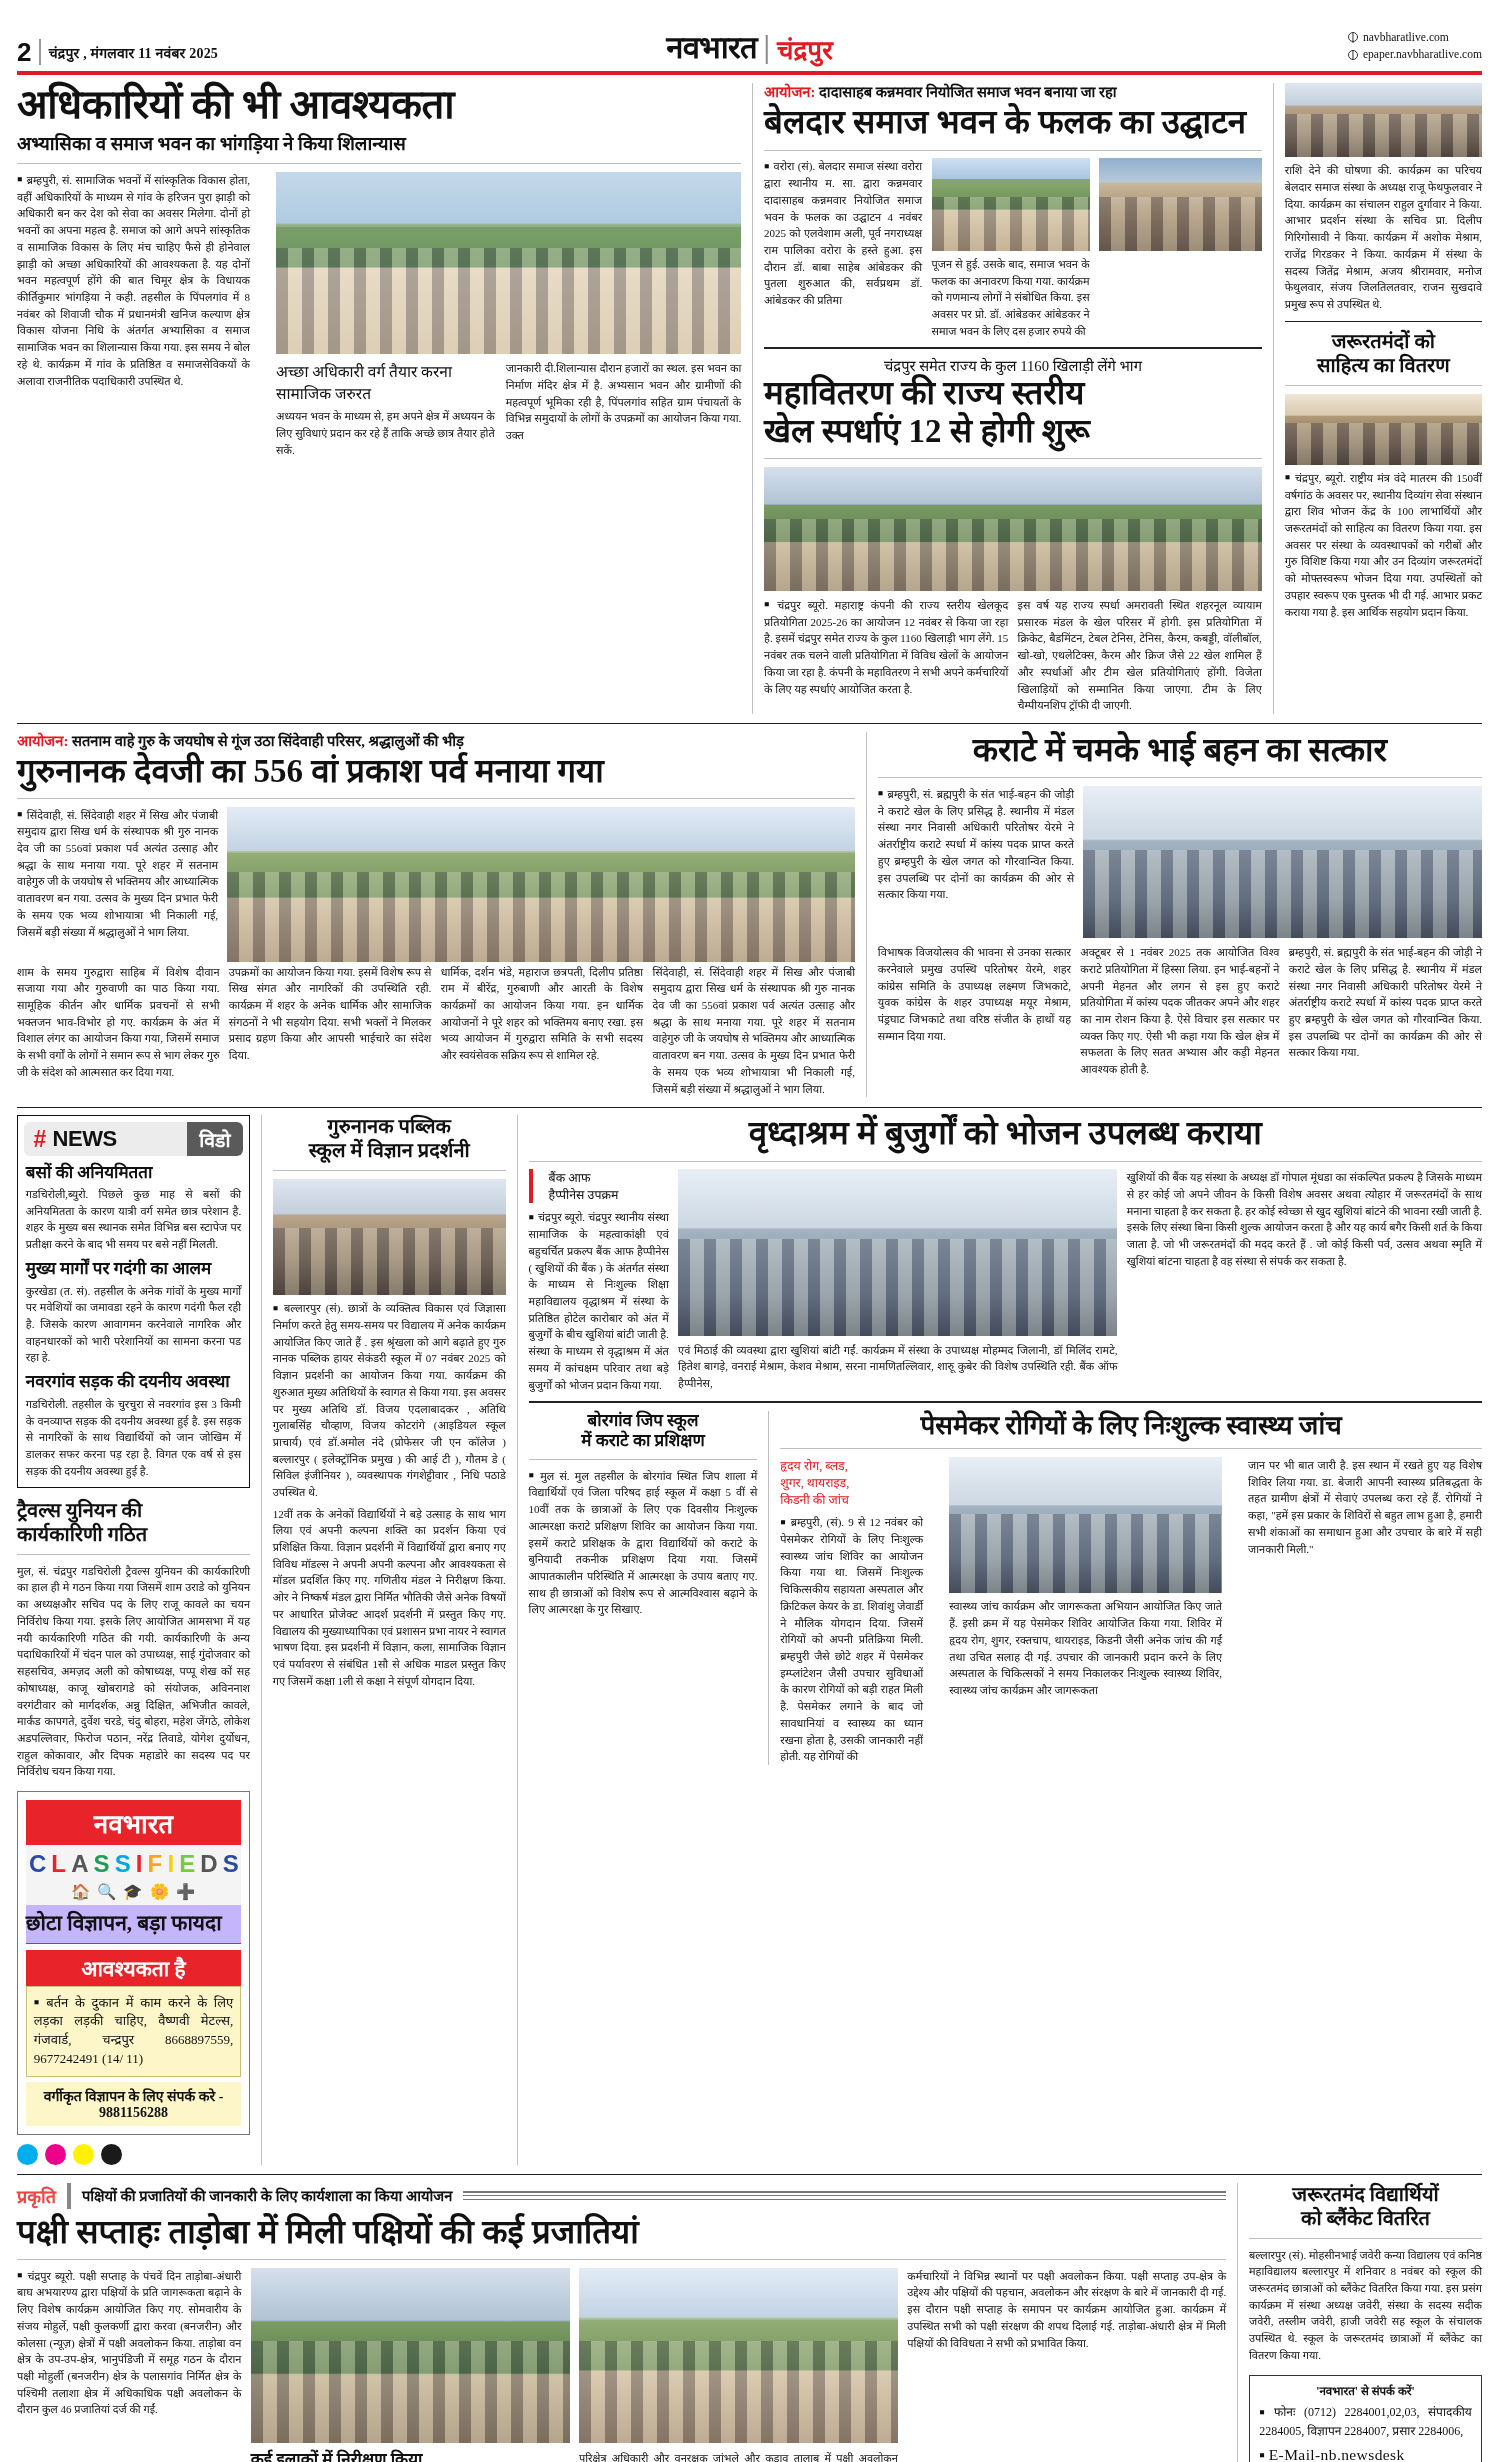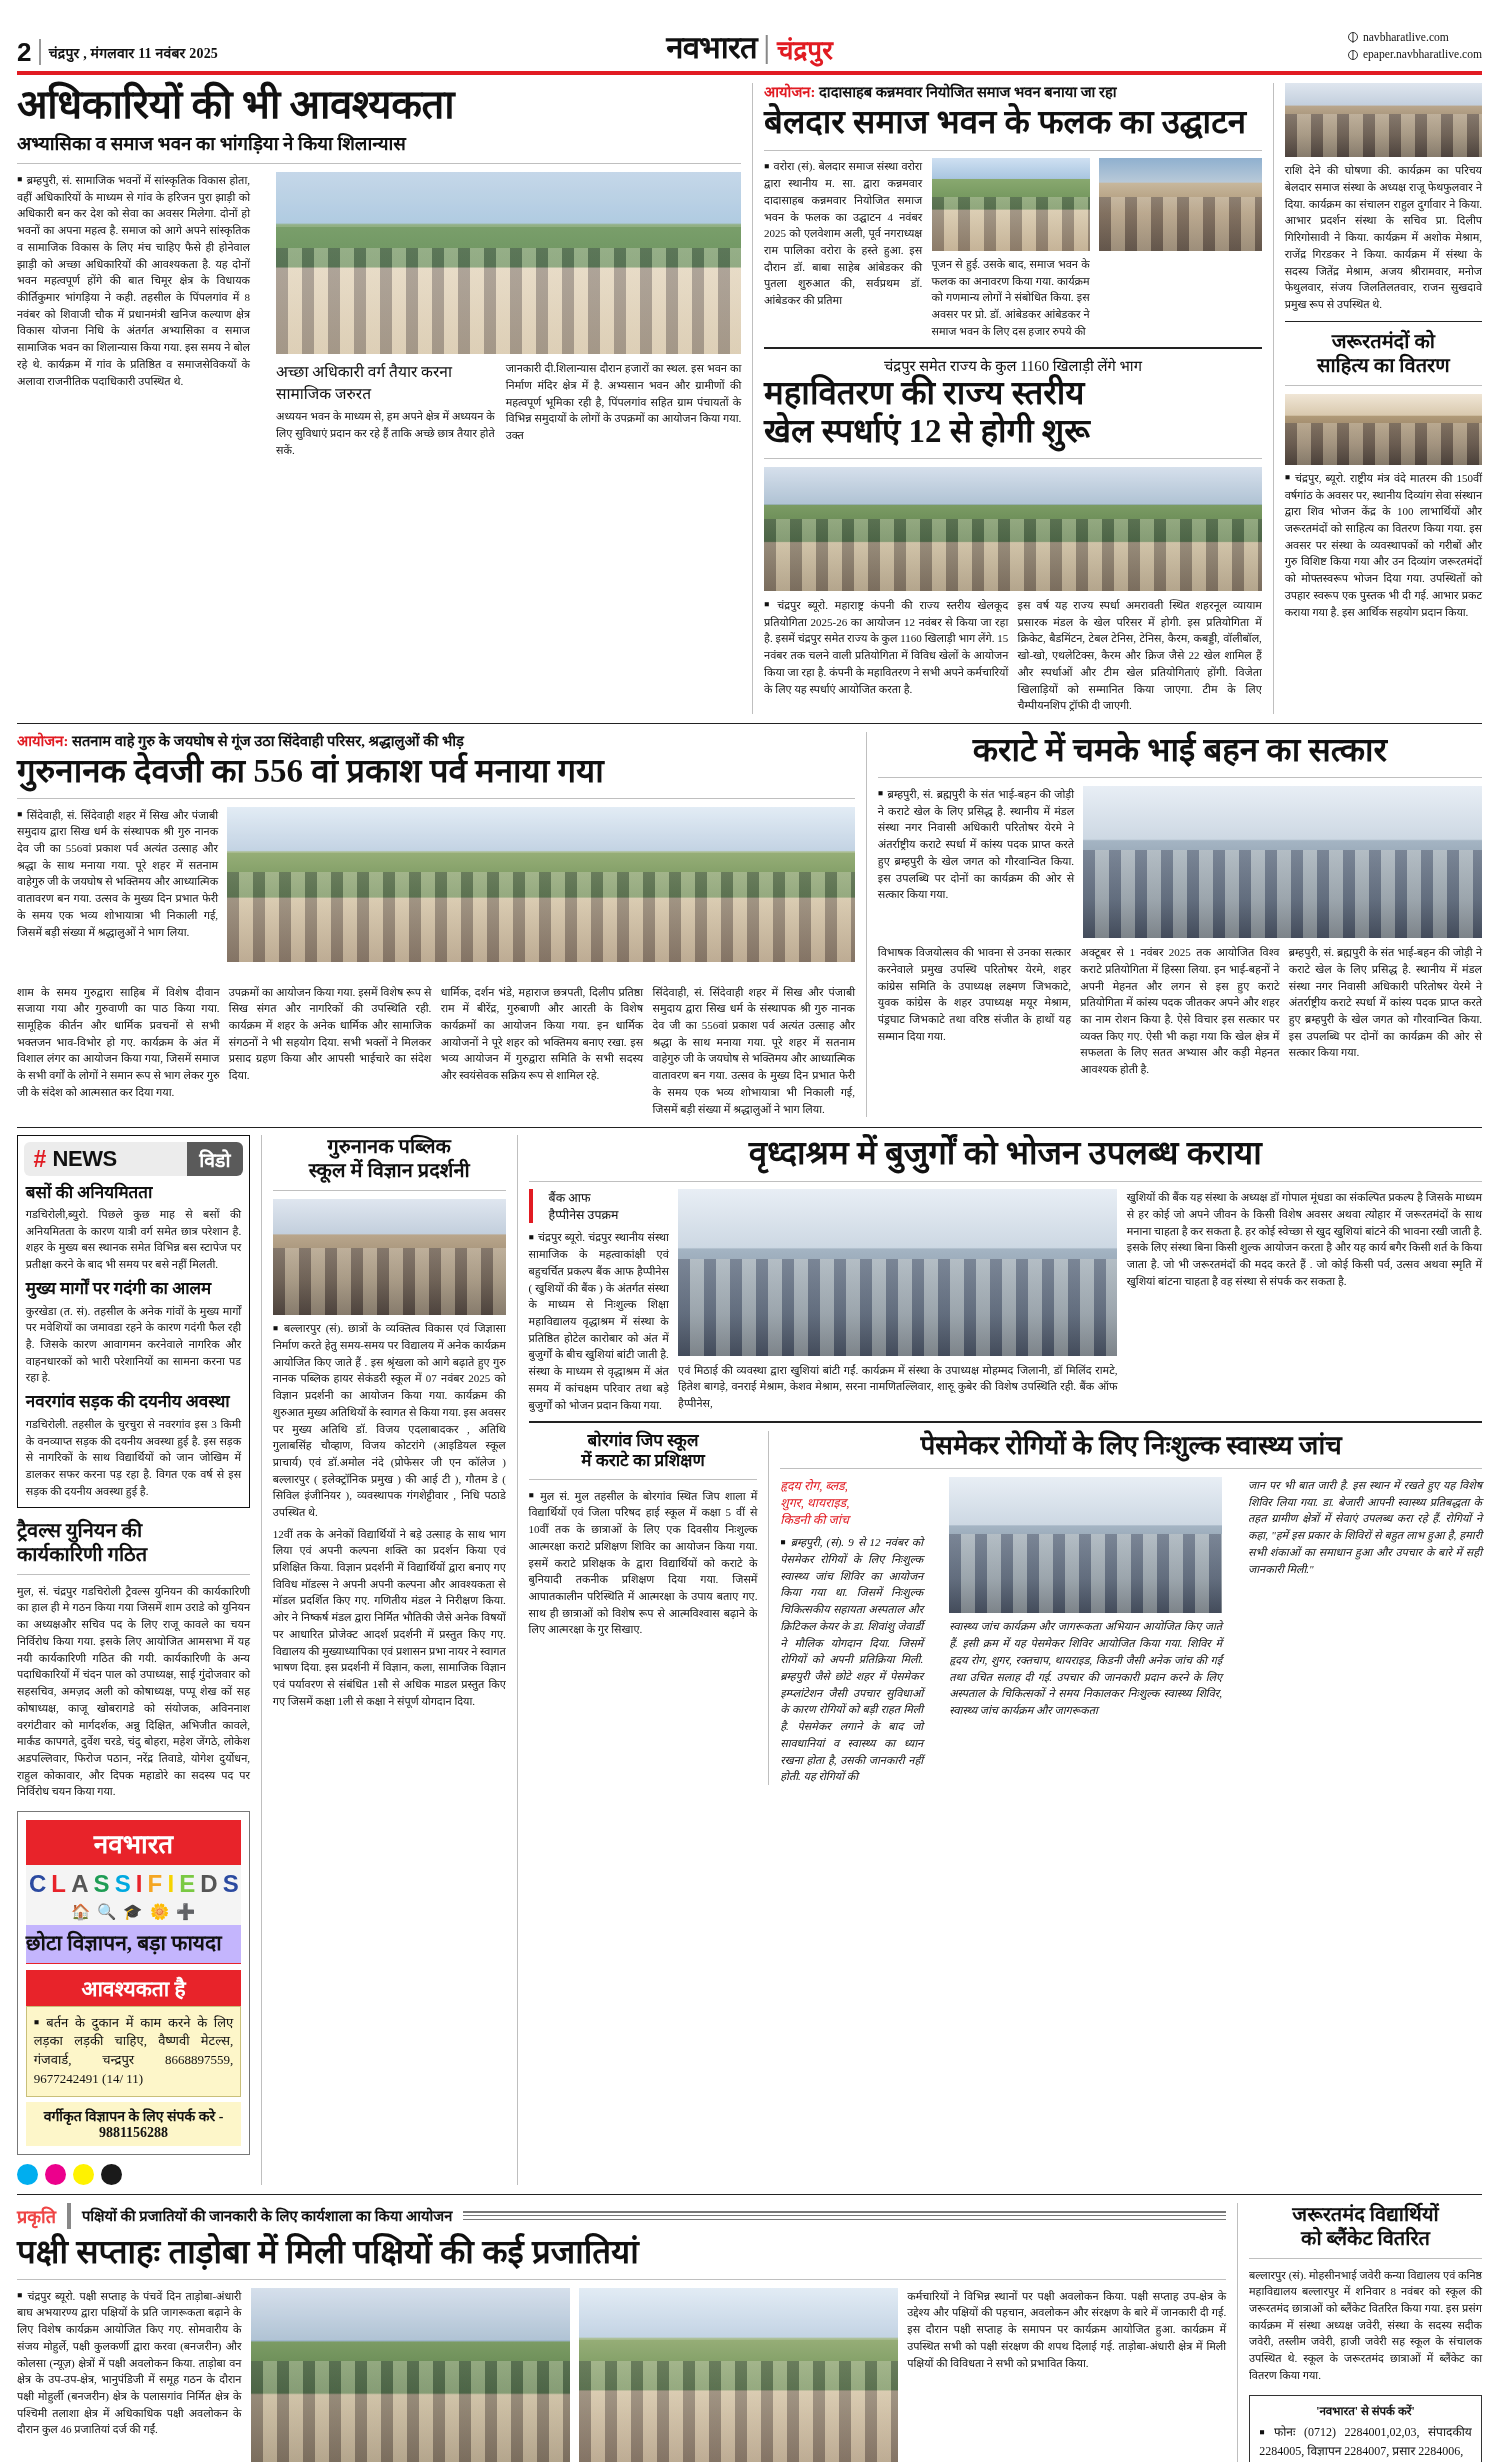--- a/index.html
+++ b/index.html
@@ -235,21 +235,21 @@
       <div class="hsep"></div>
       <div style="display:flex; gap:9.3px;">
         <p class="body-txt sq" style="width:24%;">सिंदेवाही, सं. सिंदेवाही शहर में सिख और पंजाबी समुदाय द्वारा सिख धर्म के संस्थापक श्री गुरु नानक देव जी का 556वां प्रकाश पर्व अत्यंत उत्साह और श्रद्धा के साथ मनाया गया. पूरे शहर में सतनाम वाहेगुरु जी के जयघोष से भक्तिमय और आध्यात्मिक वातावरण बन गया. उत्सव के मुख्य दिन प्रभात फेरी के समय एक भव्य शोभायात्रा भी निकाली गई, जिसमें बड़ी संख्या में श्रद्धालुओं ने भाग लिया.</p>
         <div style="flex:1;">
           <div class="photo ph-h" style="height:155px;">
             <div class="ph-sky"></div>
             <div class="ph-people"></div>
           </div>
         </div>
       </div>
-      <div style="display:flex; gap:9.3px; margin-top:22px;font-family:Liberation Serif, serif;">
+      <div style="display:flex; gap:9.3px; margin-top:2px;font-family:Liberation Serif, serif;">
         <p class="body-txt" style="width:25%;">शाम के समय गुरुद्वारा साहिब में विशेष दीवान सजाया गया और गुरुवाणी का पाठ किया गया. सामूहिक कीर्तन और धार्मिक प्रवचनों से सभी भक्तजन भाव-विभोर हो गए. कार्यक्रम के अंत में विशाल लंगर का आयोजन किया गया, जिसमें समाज के सभी वर्गों के लोगों ने समान रूप से भाग लेकर गुरु जी के संदेश को आत्मसात कर दिया गया.</p>
         <p class="body-txt" style="width:25%;">उपक्रमों का आयोजन किया गया. इसमें विशेष रूप से सिख संगत और नागरिकों की उपस्थिति रही. कार्यक्रम में शहर के अनेक धार्मिक और सामाजिक संगठनों ने भी सहयोग दिया. सभी भक्तों ने मिलकर प्रसाद ग्रहण किया और आपसी भाईचारे का संदेश दिया.</p>
         <p class="body-txt" style="width:25%;">धार्मिक, दर्शन भंडे, महाराज छत्रपती, दिलीप प्रतिष्ठा राम में बीरेंद्र, गुरुबाणी और आरती के विशेष कार्यक्रमों का आयोजन किया गया. इन धार्मिक आयोजनों ने पूरे शहर को भक्तिमय बनाए रखा. इस भव्य आयोजन में गुरुद्वारा समिति के सभी सदस्य और स्वयंसेवक सक्रिय रूप से शामिल रहे.</p>
         <p class="body-txt" style="width:25%;">सिंदेवाही, सं. सिंदेवाही शहर में सिख और पंजाबी समुदाय द्वारा सिख धर्म के संस्थापक श्री गुरु नानक देव जी का 556वां प्रकाश पर्व अत्यंत उत्साह और श्रद्धा के साथ मनाया गया. पूरे शहर में सतनाम वाहेगुरु जी के जयघोष से भक्तिमय और आध्यात्मिक वातावरण बन गया. उत्सव के मुख्य दिन प्रभात फेरी के समय एक भव्य शोभायात्रा भी निकाली गई, जिसमें बड़ी संख्या में श्रद्धालुओं ने भाग लिया.</p>
       </div>
     </div>
 
     <div class="vsep"></div>
 
     <div style="flex:1;">
@@ -378,21 +378,21 @@
         <div style="width:24%;">
           <h4 class="head-xs center">बोरगांव जिप स्कूल</h4>
           <h4 class="head-xs center">में कराटे का प्रशिक्षण</h4>
           <div class="hsep"></div>
           <p class="body-txt sq">मुल सं. मुल तहसील के बोरगांव स्थित जिप शाला में विद्यार्थियों एवं जिला परिषद हाई स्कूल में कक्षा 5 वीं से 10वीं तक के छात्राओं के लिए एक दिवसीय निःशुल्क आत्मरक्षा कराटे प्रशिक्षण शिविर का आयोजन किया गया. इसमें कराटे प्रशिक्षक के द्वारा विद्यार्थियों को कराटे के बुनियादी तकनीक प्रशिक्षण दिया गया. जिसमें आपातकालीन परिस्थिति में आत्मरक्षा के उपाय बताए गए. साथ ही छात्राओं को विशेष रूप से आत्मविश्वास बढ़ाने के लिए आत्मरक्षा के गुर सिखाए.</p>
         </div>
         <div class="vsep"></div>
         <div style="flex:1;">
           <h2 class="head-md center">पेसमेकर रोगियों के लिए निःशुल्क स्वास्थ्य जांच</h2>
           <div class="hsep"></div>
-          <div style="display:flex; gap:26px;font-style:italic;">
+          <div style="display:flex; gap:26px;">
             <div style="width:22%;">
               <div class="head-xs hl-red">हृदय रोग, ब्लड,</div>
               <div class="head-xs hl-red">शुगर, थायराइड,</div>
               <div class="head-xs hl-red">किडनी की जांच</div>
               <p class="body-txt sq" style="margin-top:6.2px;">ब्रम्हपुरी, (सं). 9 से 12 नवंबर को पेसमेकर रोगियों के लिए निःशुल्क स्वास्थ्य जांच शिविर का आयोजन किया गया था. जिसमें निःशुल्क चिकित्सकीय सहायता अस्पताल और क्रिटिकल केयर के डा. शिवांशु जेवार्डी ने मौलिक योगदान दिया. जिसमें रोगियों को अपनी प्रतिक्रिया मिली. ब्रम्हपुरी जैसे छोटे शहर में पेसमेकर इम्प्लांटेशन जैसी उपचार सुविधाओं के कारण रोगियों को बड़ी राहत मिली है. पेसमेकर लगाने के बाद जो सावधानियां व स्वास्थ्य का ध्यान रखना होता है, उसकी जानकारी नहीं होती. यह रोगियों की</p>
             </div>
             <div style="width:42%;">
               <div class="photo ph-e" style="height:136px;">
                 <div class="ph-people"></div>
               </div>

